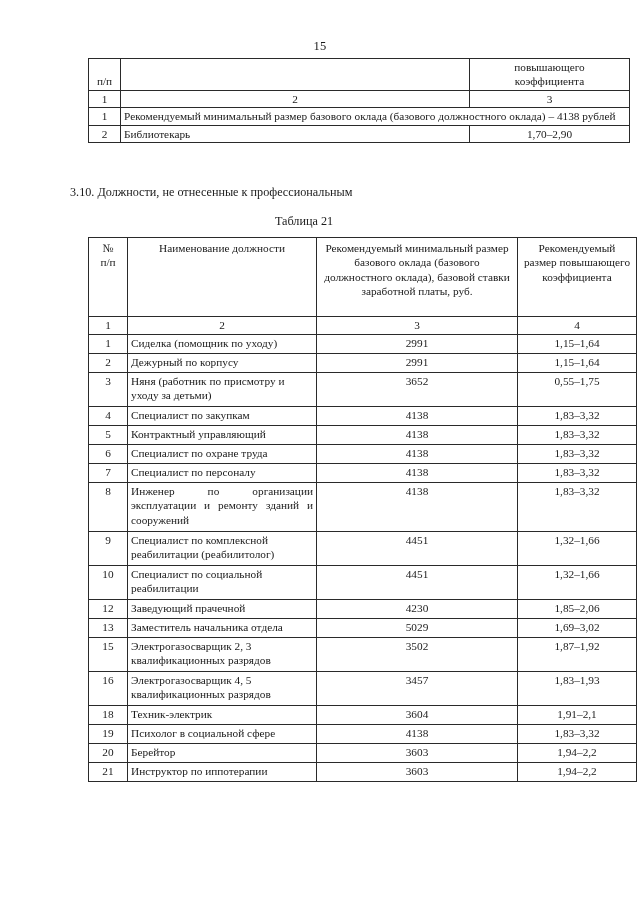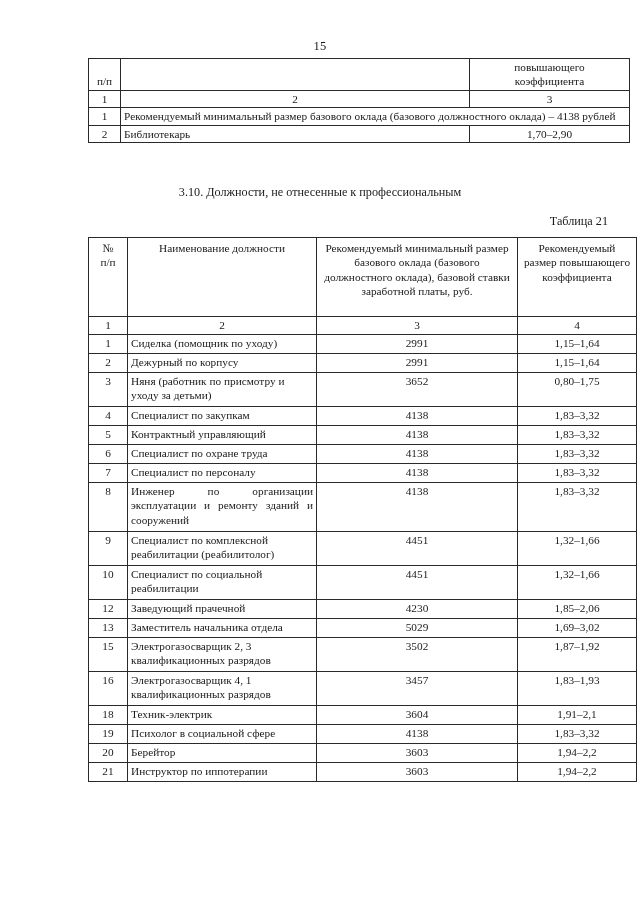--- a/index.html
+++ b/index.html
@@ -71,30 +71,29 @@
     text-align: justify;
     text-justify: inter-word;
   }
 
   
   .section-heading {
     position: absolute;
     top: 184px;
     left: 70px;
     width: 500px;
-    text-align: center;
     font-size: 12.2px;
     line-height: 1.35;
   }
   .table-caption {
     position: absolute;
     top: 214px;
     left: 0;
     width: 608px;
-    text-align: right;
+    text-align: center;
     font-size: 12.2px;
   }
 
   
   #table-21 {
     left: 88px;
     top: 237px;
     width: 520px;
   }
   .t2-c1 { width: 32px; text-align: center; vertical-align: top; }
@@ -179,21 +178,21 @@
         <tr class="row-1line">
           <td class="t2-c1">2</td>
           <td class="t2-c2">Дежурный по корпусу</td>
           <td class="t2-c3">2991</td>
           <td class="t2-c4">1,15–1,64</td>
         </tr>
         <tr class="row-2line">
           <td class="t2-c1">3</td>
           <td class="t2-c2">Няня (работник по присмотру и уходу за детьми)</td>
           <td class="t2-c3">3652</td>
-          <td class="t2-c4">0,80–1,75</td>
+          <td class="t2-c4">0,55–1,75</td>
         </tr>
         <tr class="row-1line">
           <td class="t2-c1">4</td>
           <td class="t2-c2">Специалист по закупкам</td>
           <td class="t2-c3">4138</td>
           <td class="t2-c4">1,83–3,32</td>
         </tr>
         <tr class="row-1line">
           <td class="t2-c1">5</td>
           <td class="t2-c2">Контрактный управляющий</td>
@@ -243,21 +242,21 @@
           <td class="t2-c4">1,69–3,02</td>
         </tr>
         <tr class="row-2line">
           <td class="t2-c1">15</td>
           <td class="t2-c2">Электрогазосварщик 2, 3 квалификационных разрядов</td>
           <td class="t2-c3">3502</td>
           <td class="t2-c4">1,87–1,92</td>
         </tr>
         <tr class="row-2line">
           <td class="t2-c1">16</td>
-          <td class="t2-c2">Электрогазосварщик 4, 1 квалификационных разрядов</td>
+          <td class="t2-c2">Электрогазосварщик 4, 5 квалификационных разрядов</td>
           <td class="t2-c3">3457</td>
           <td class="t2-c4">1,83–1,93</td>
         </tr>
         <tr class="row-1line">
           <td class="t2-c1">18</td>
           <td class="t2-c2">Техник-электрик</td>
           <td class="t2-c3">3604</td>
           <td class="t2-c4">1,91–2,1</td>
         </tr>
         <tr class="row-1line">

